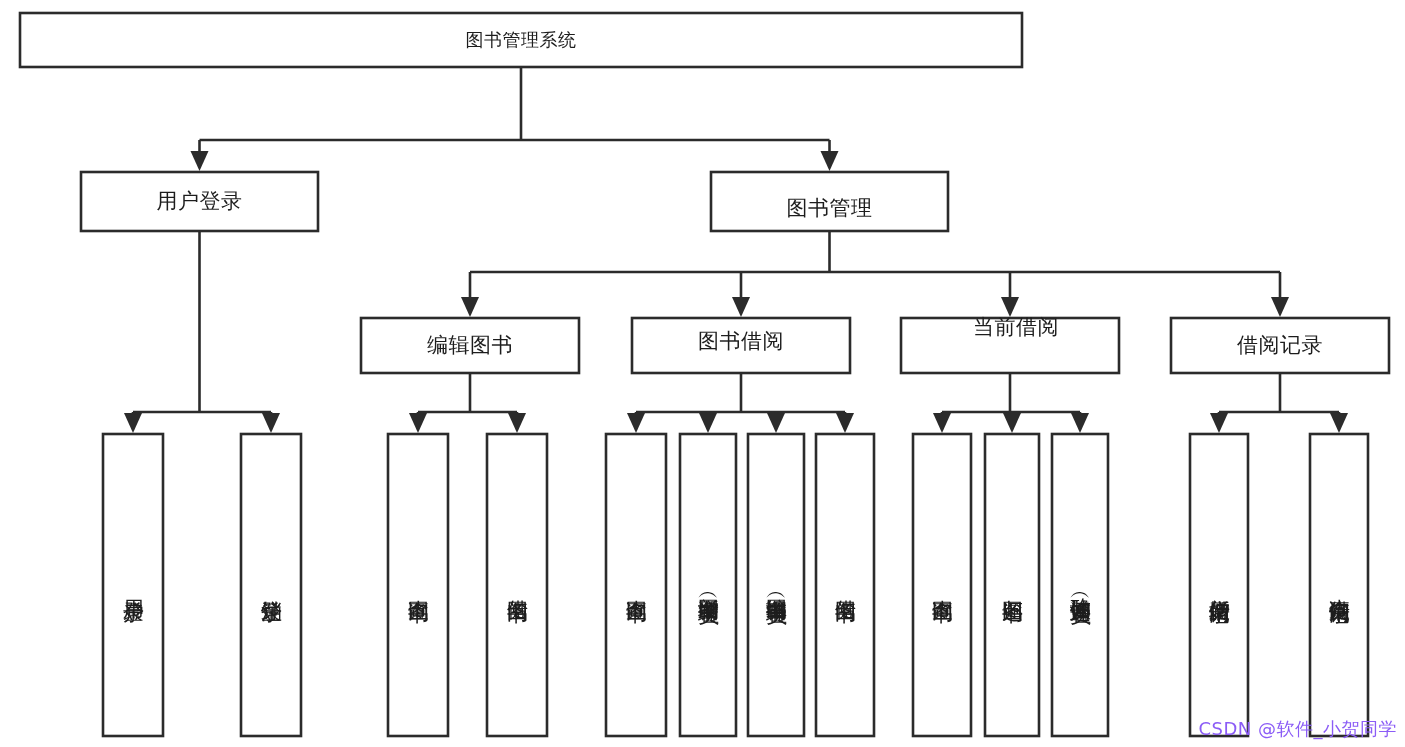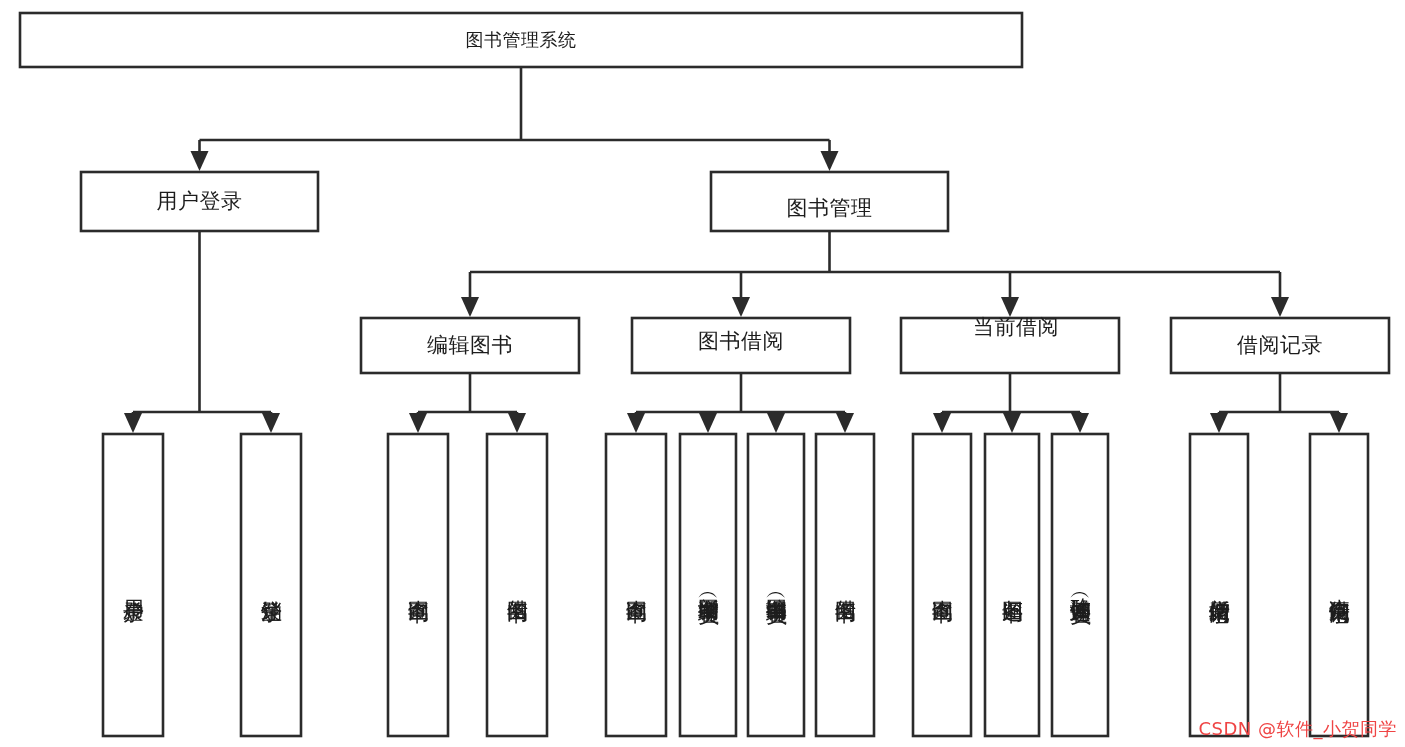--- a/index.html
+++ b/index.html
@@ -67,21 +67,21 @@
   }
   .node-label.root {
     font-size: 18px;
   }
   .watermark {
     position: absolute;
     right: 8px;
     bottom: 6px;
     font-family: "DejaVu Sans", "Liberation Sans", sans-serif;
     font-size: 18px;
-    color: #ef4444;
+    color: #8b5cf6;
     letter-spacing: 0.5px;
     white-space: nowrap;
   }
 </style>
 </head>
 <body>
 
 <div id="diagram-root">
   <svg id="diagram-svg" viewBox="0 0 1405 747" xmlns="http://www.w3.org/2000/svg">
     <g id="edge-layer">

